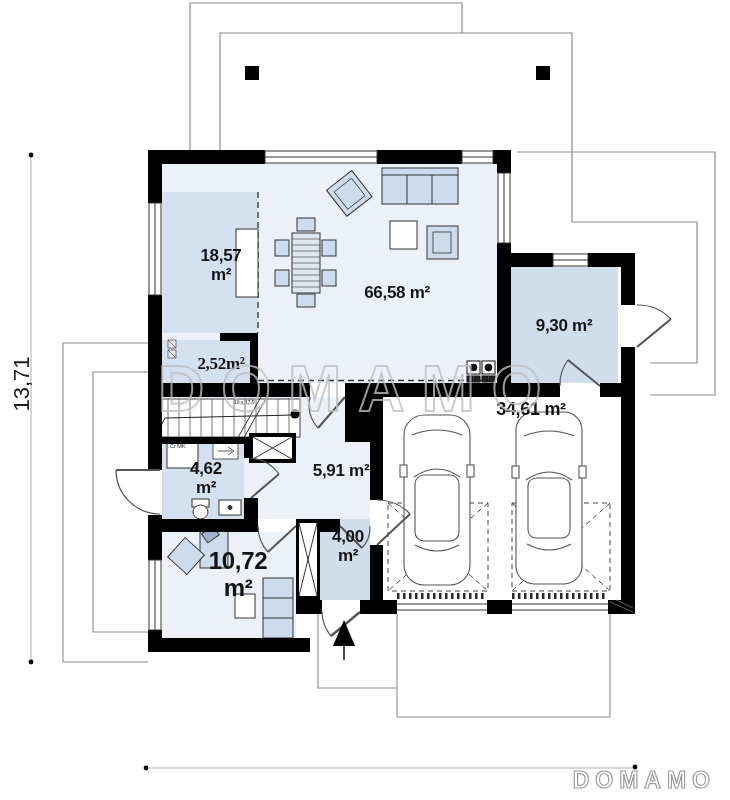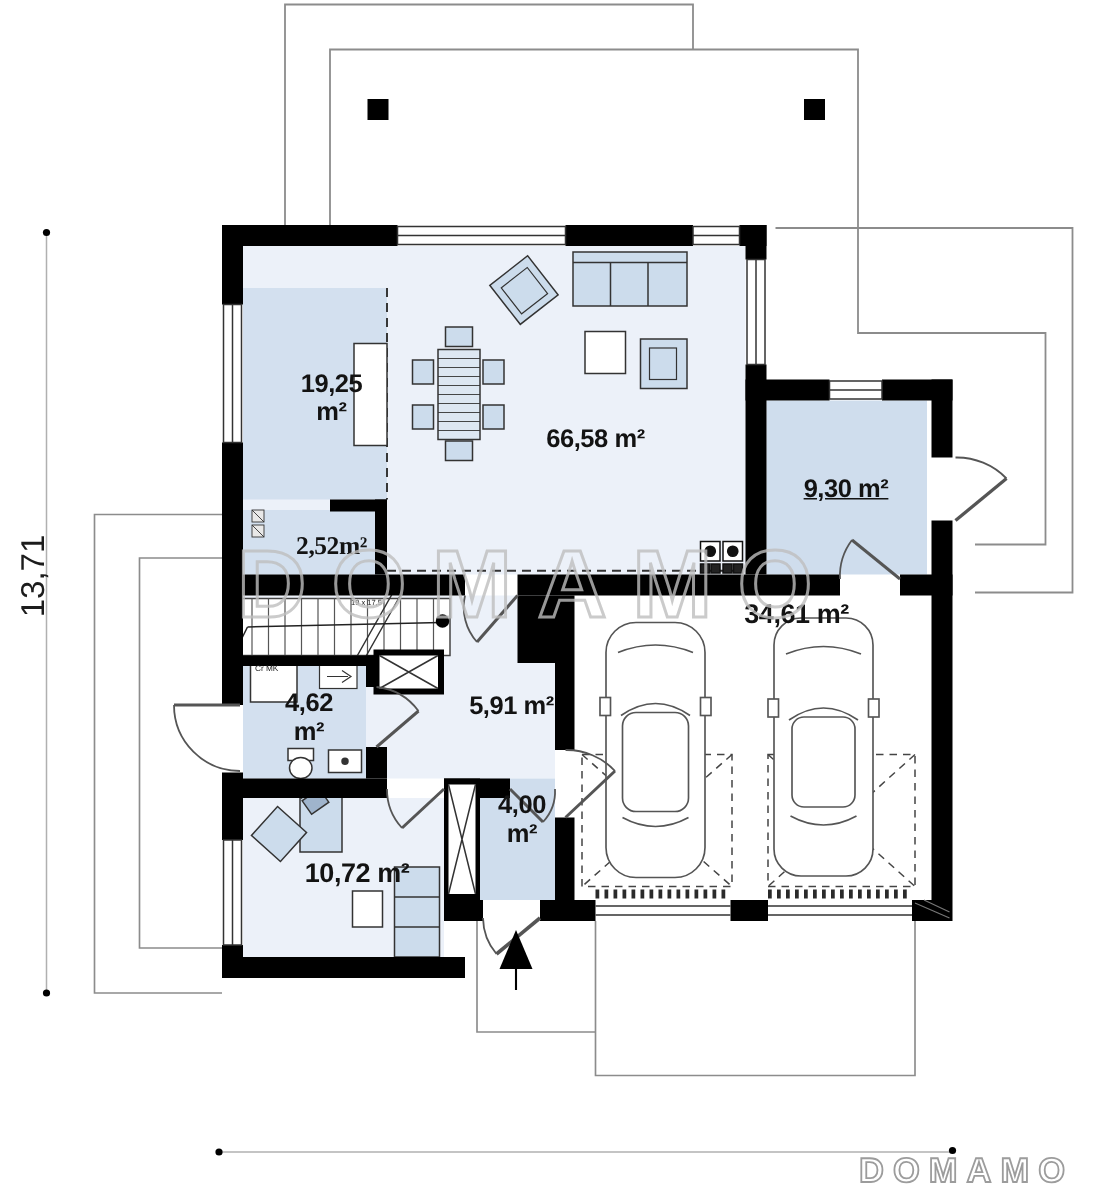--- a/index.html
+++ b/index.html
@@ -294,31 +294,31 @@
     <circle cx="31" cy="662" r="2.4" fill="#000"></circle>
   </g>
   <g>
     <path d="M146,768 L635,768" stroke="#b0b0b0" stroke-width="1"></path>
     <circle cx="146" cy="768" r="2.4" fill="#000"></circle>
     <circle cx="635" cy="767" r="2.4" fill="#000"></circle>
   </g>
 </svg>
 
   <div class="room-label" style="left:352px;top:283px;width:90px;">66,58 m²</div>
-  <div class="room-label" style="left:190px;top:246px;width:62px;">19,25
+  <div class="room-label" style="left:190px;top:246px;width:62px;">18,57
 m²</div>
   <div class="room-label" style="left:192px;top:354px;width:58px;font-family:Liberation Serif, serif;">2,52m²</div>
-  <div class="room-label" style="left:528px;top:316px;width:72px;text-decoration:underline;">9,30 m²</div>
+  <div class="room-label" style="left:528px;top:316px;width:72px;">9,30 m²</div>
   <div class="room-label" style="left:177px;top:459px;width:58px;">4,62
 m²</div>
   <div class="room-label" style="left:306px;top:461px;width:70px;">5,91 m²</div>
   <div class="room-label" style="left:456px;top:399px;width:84px;font-size:18px;margin-left:33px;">34,61 m²</div>
   <div class="room-label" style="left:322px;top:527px;width:52px;">4,00
 m²</div>
-  <div class="room-label" style="left:196px;top:572px;width:84px;font-size:18px;">10,72 m²</div>
+  <div class="room-label" style="left:196px;top:548px;width:84px;font-size:24px;">10,72 m²</div>
 
   <div class="dim-label dim-left">13,71</div>
 
   <div class="tiny-note stairs-note">19 x 17,5</div>
   <div class="tiny-note washer-note">Cr MK</div>
 
   <div class="watermark">DOMAMO</div>
   <div class="brand-logo">DOMAMO</div>
 </div>
 

